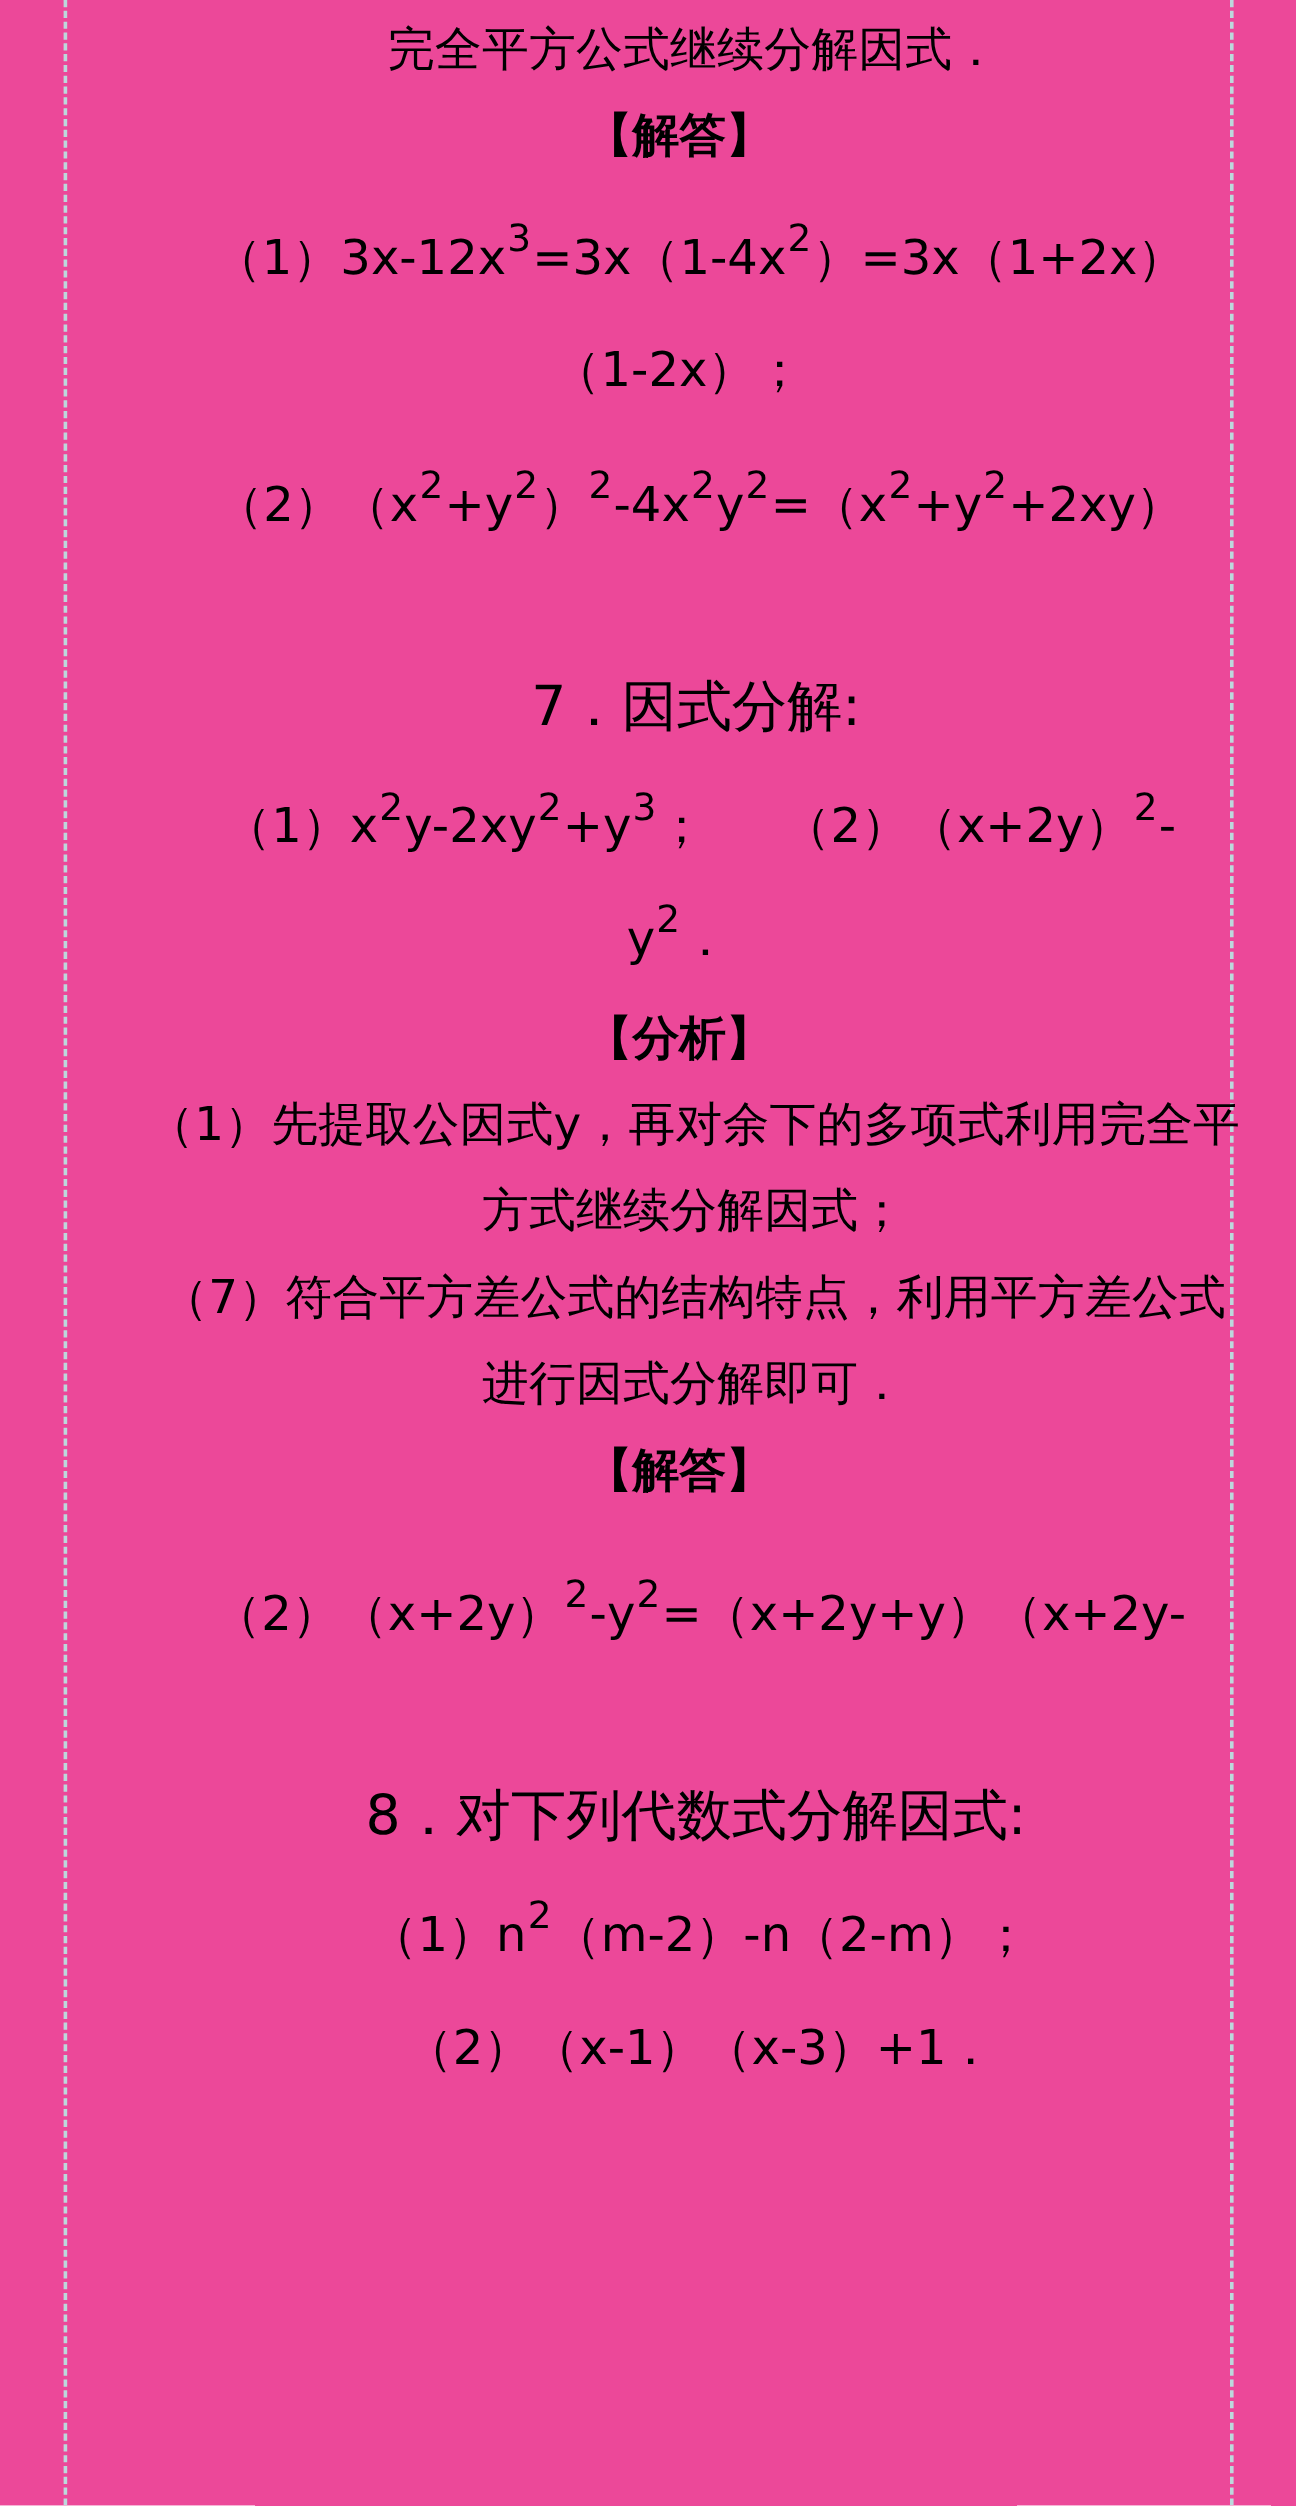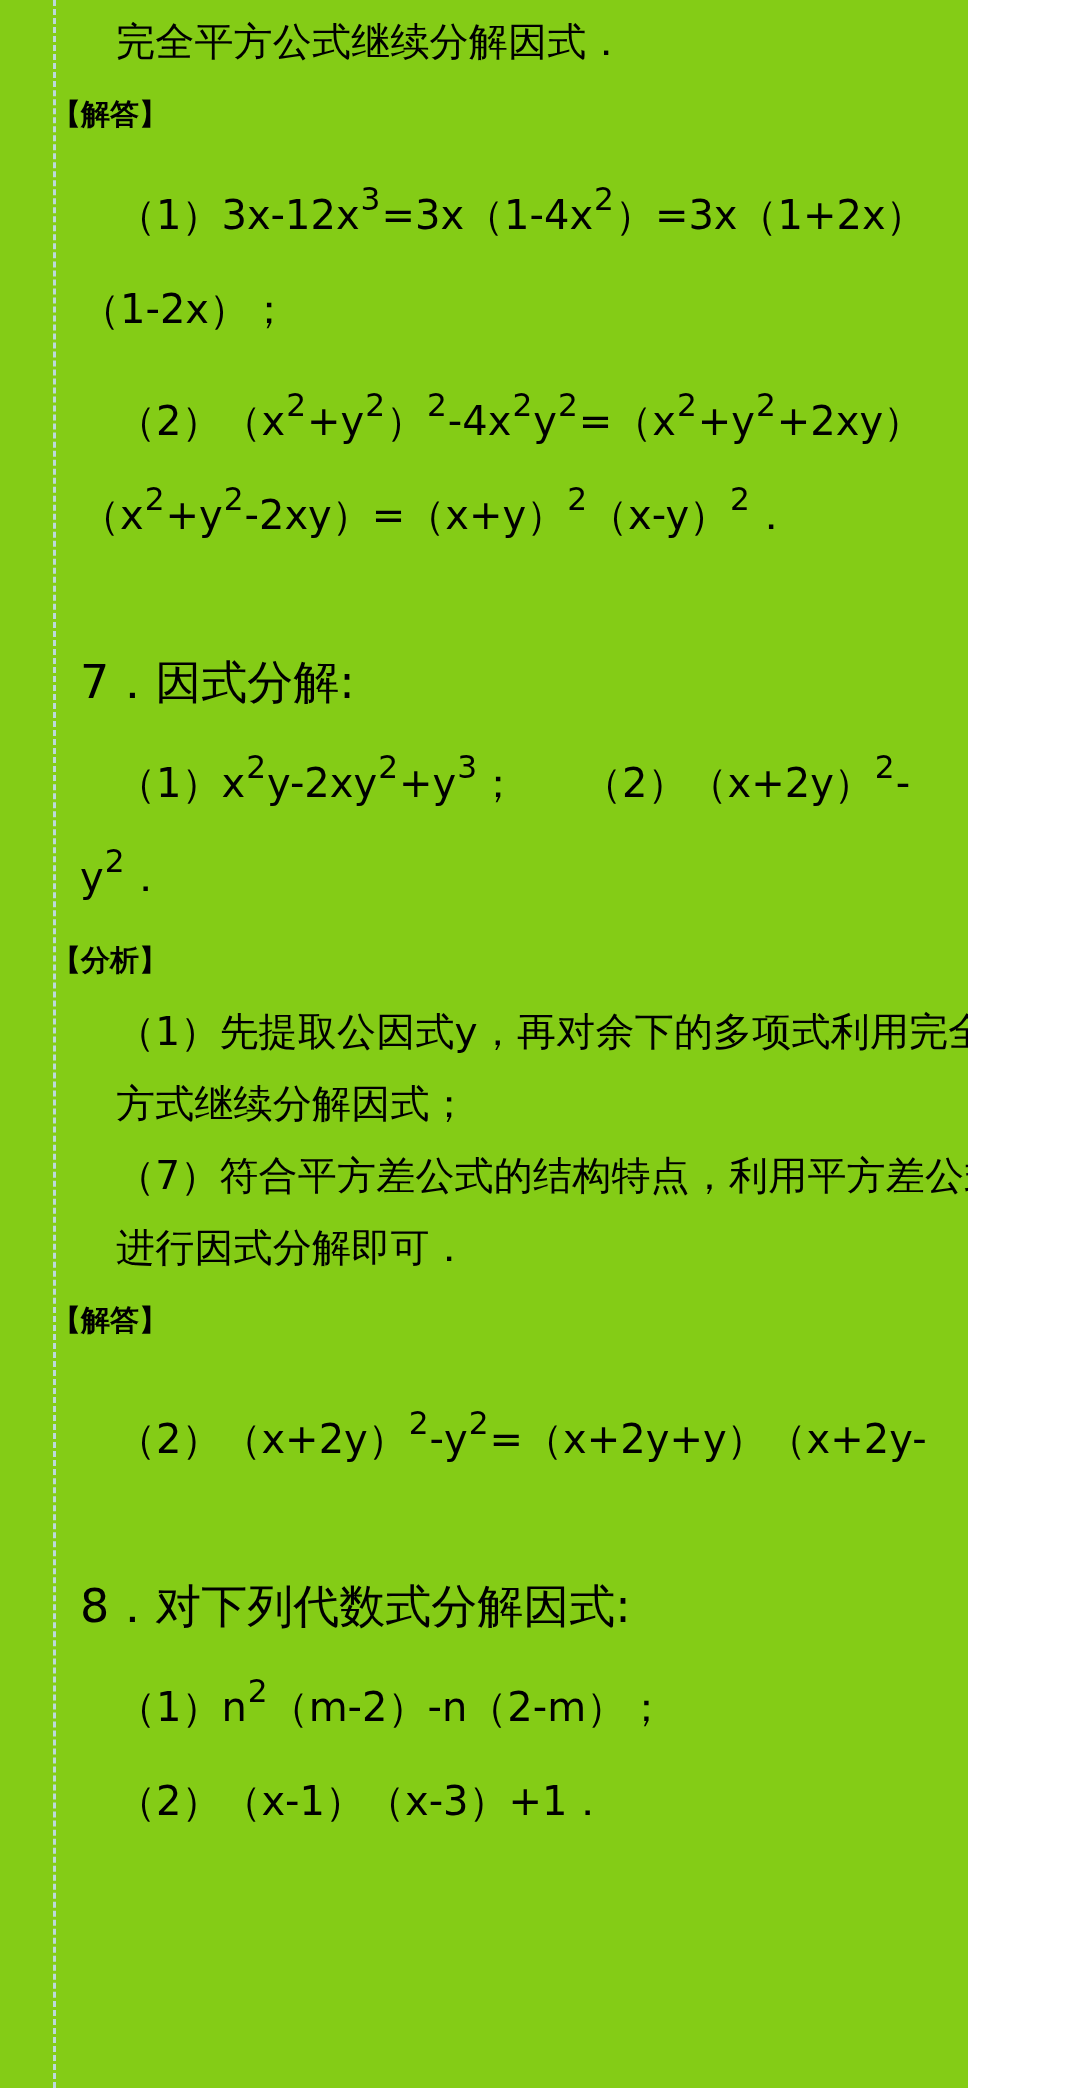--- a/index.html
+++ b/index.html
@@ -3,26 +3,27 @@
 <meta charset="utf-8">
 <title>Math Worksheet Page</title>
 <style>
   html, body {
     margin: 0;
     padding: 0;
     background: #ffffff;
   }
   #page {
     position: relative;
-    width: 968px;
+    width: 1080px;
     height: 2088px;
-    background: #84cc16;
+    background: #ec4899;
     overflow: hidden;
     font-family: "DejaVu Sans", "Liberation Sans", sans-serif;
     color: #000000;
+    text-align: center;
   }
   
   .margin-rule {
     position: absolute;
     top: 0;
     bottom: 0;
     width: 0;
     border-left: 3px dashed #bcd8dc;
   }
   .margin-rule.left  { left: 53px; }
@@ -44,21 +45,21 @@
     padding-right: 40px;
     font-size: 39px;
     line-height: 72px;
     white-space: normal;
     letter-spacing: 0.2px;
   }
   .line.indent  { padding-left: 116px; }
 
   .heading {
     font-weight: 700;
-    font-size: 29px;
+    font-size: 39px;
     line-height: 72px;
     padding-left: 52px;
   }
 
   .qhead {
     font-size: 46px;
     line-height: 72px;
     padding-left: 80px;
   }
 
@@ -97,21 +98,20 @@
 
     <div class="line indent">完全平方公式继续分解因式．</div>
 
     <div class="heading">【解答】</div>
     <div class="gap-sm"></div>
 
     <div class="math">（1）3x-12x<sup>3</sup>=3x（1-4x<sup>2</sup>）=3x（1+2x）</div>
     <div class="math flush">（1-2x）；</div>
     <div class="gap-sm"></div>
     <div class="math">（2）（x<sup>2</sup>+y<sup>2</sup>）<sup>2</sup>-4x<sup>2</sup>y<sup>2</sup>=（x<sup>2</sup>+y<sup>2</sup>+2xy）</div>
-    <div class="math flush">（x<sup>2</sup>+y<sup>2</sup>-2xy）=（x+y）<sup>2</sup>（x-y）<sup>2</sup>．</div>
 
     <div class="gap-xl"></div>
 
     <div class="qhead">7．因式分解:</div>
     <div class="gap-sm"></div>
     <div class="math">（1）x<sup>2</sup>y-2xy<sup>2</sup>+y<sup>3</sup>；<span class="wide-space"></span>（2）（x+2y）<sup>2</sup>-</div>
     <div class="math flush">y<sup>2</sup>．</div>
 
     <div class="heading">【分析】</div>
     <div class="line indent">（1）先提取公因式y，再对余下的多项式利用完全平方式继续分解因式；</div>

